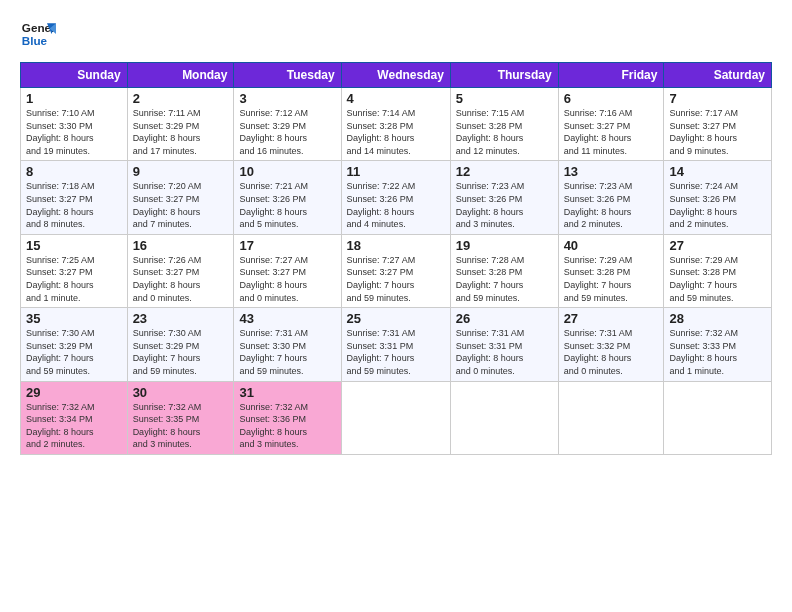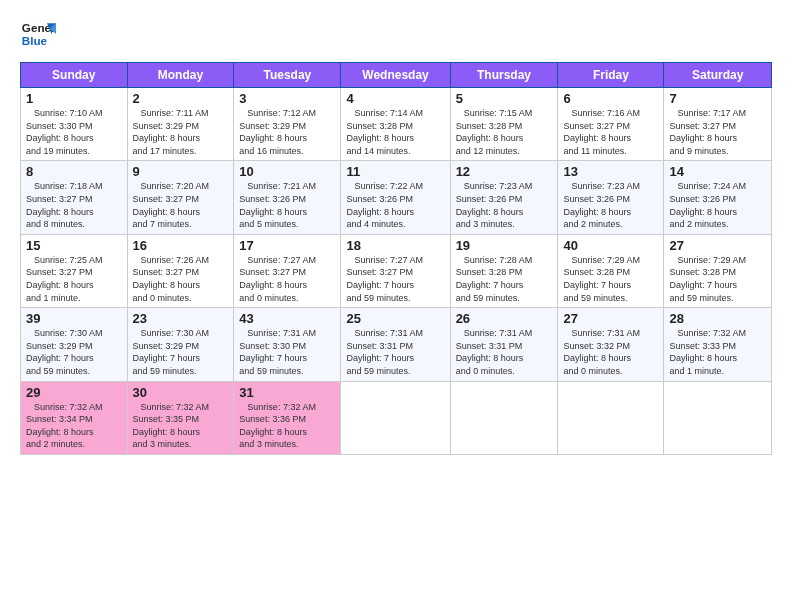--- a/index.html
+++ b/index.html
@@ -43,25 +43,25 @@
     .location {
       font-size: 13px;
       color: #444;
       margin-top: 2px;
     }
     .calendar {
       width: 100%;
       border-collapse: collapse;
     }
     .calendar th {
-      background: #8b5cf6;
+      background: #6d28d9;
       color: #fff;
       font-size: 12px;
       font-weight: bold;
-      text-align: center;
+      text-align: right;
       padding: 5px 6px;
       border: 1px solid #1255a0;
     }
     .calendar td {
       vertical-align: top;
       border: 1px solid #ccc;
       padding: 3px 5px;
       width: 113px;
       min-height: 78px;
       font-size: 9.5px;
@@ -75,21 +75,20 @@
       font-size: 13px;
       font-weight: bold;
       color: #222;
       display: block;
       margin-bottom: 1px;
     }
     .cell-text {
       font-size: 9px;
       color: #333;
       line-height: 1.4;
-      margin-left: 8px;
     }
     .empty-cell {
       background: #fff !important;
     }
     .calendar tbody tr:last-child td {
       background: #f9a8d4;
     }
     .calendar tbody tr:last-child td.empty-cell {
       background: #f0f0f0;
     }
@@ -147,21 +146,21 @@
         <tr>
           <td><span class="day-num">15</span><span class="cell-text">Sunrise: 7:25 AM<br>Sunset: 3:27 PM<br>Daylight: 8 hours<br>and 1 minute.</span></td>
           <td><span class="day-num">16</span><span class="cell-text">Sunrise: 7:26 AM<br>Sunset: 3:27 PM<br>Daylight: 8 hours<br>and 0 minutes.</span></td>
           <td><span class="day-num">17</span><span class="cell-text">Sunrise: 7:27 AM<br>Sunset: 3:27 PM<br>Daylight: 8 hours<br>and 0 minutes.</span></td>
           <td><span class="day-num">18</span><span class="cell-text">Sunrise: 7:27 AM<br>Sunset: 3:27 PM<br>Daylight: 7 hours<br>and 59 minutes.</span></td>
           <td><span class="day-num">19</span><span class="cell-text">Sunrise: 7:28 AM<br>Sunset: 3:28 PM<br>Daylight: 7 hours<br>and 59 minutes.</span></td>
           <td><span class="day-num">40</span><span class="cell-text">Sunrise: 7:29 AM<br>Sunset: 3:28 PM<br>Daylight: 7 hours<br>and 59 minutes.</span></td>
           <td><span class="day-num">27</span><span class="cell-text">Sunrise: 7:29 AM<br>Sunset: 3:28 PM<br>Daylight: 7 hours<br>and 59 minutes.</span></td>
         </tr>
         <tr>
-          <td><span class="day-num">39</span><span class="cell-text">Sunrise: 7:30 AM<br>Sunset: 3:29 PM<br>Daylight: 7 hours<br>and 59 minutes.</span></td>
+          <td><span class="day-num">35</span><span class="cell-text">Sunrise: 7:30 AM<br>Sunset: 3:29 PM<br>Daylight: 7 hours<br>and 59 minutes.</span></td>
           <td><span class="day-num">23</span><span class="cell-text">Sunrise: 7:30 AM<br>Sunset: 3:29 PM<br>Daylight: 7 hours<br>and 59 minutes.</span></td>
           <td><span class="day-num">43</span><span class="cell-text">Sunrise: 7:31 AM<br>Sunset: 3:30 PM<br>Daylight: 7 hours<br>and 59 minutes.</span></td>
           <td><span class="day-num">25</span><span class="cell-text">Sunrise: 7:31 AM<br>Sunset: 3:31 PM<br>Daylight: 7 hours<br>and 59 minutes.</span></td>
           <td><span class="day-num">26</span><span class="cell-text">Sunrise: 7:31 AM<br>Sunset: 3:31 PM<br>Daylight: 8 hours<br>and 0 minutes.</span></td>
           <td><span class="day-num">27</span><span class="cell-text">Sunrise: 7:31 AM<br>Sunset: 3:32 PM<br>Daylight: 8 hours<br>and 0 minutes.</span></td>
           <td><span class="day-num">28</span><span class="cell-text">Sunrise: 7:32 AM<br>Sunset: 3:33 PM<br>Daylight: 8 hours<br>and 1 minute.</span></td>
         </tr>
         <tr>
           <td><span class="day-num">29</span><span class="cell-text">Sunrise: 7:32 AM<br>Sunset: 3:34 PM<br>Daylight: 8 hours<br>and 2 minutes.</span></td>
           <td><span class="day-num">30</span><span class="cell-text">Sunrise: 7:32 AM<br>Sunset: 3:35 PM<br>Daylight: 8 hours<br>and 3 minutes.</span></td>

